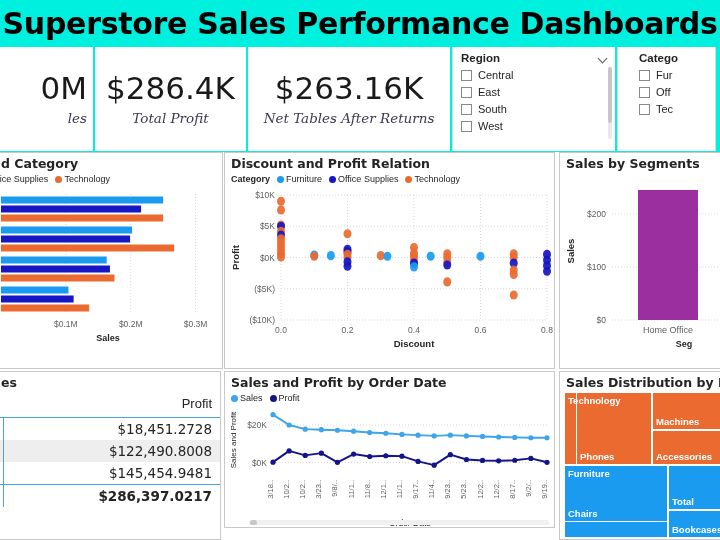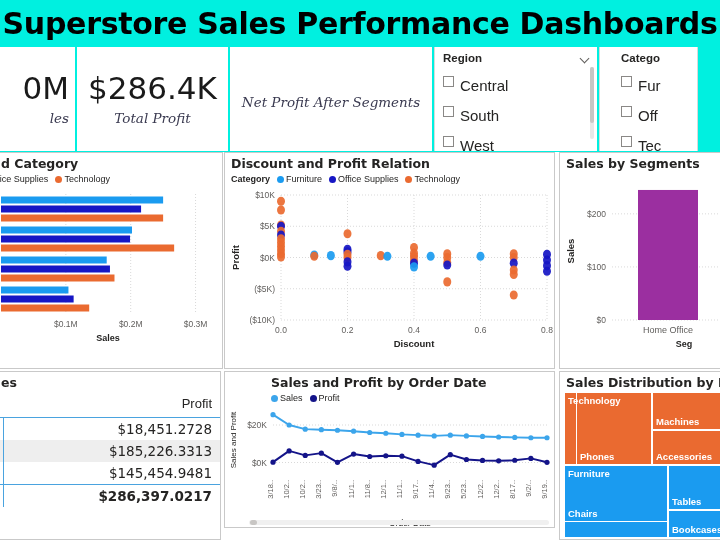--- a/index.html
+++ b/index.html
@@ -26,21 +26,21 @@
   
   .kpi-row {
     position: absolute; left: 0; top: 47px; width: 720px; height: 105px;
     display: flex; background: #00F0E0;
   }
   .kpi-card {
     background: #ffffff; height: 104px;
     display: flex; flex-direction: column; align-items: center; justify-content: center;
     border-right: 2px solid #00F0E0; position: relative; overflow: hidden;
   }
-  .kpi-card.k1 { width: 77px; align-items: flex-end; }
+  .kpi-card.k1 { width: 95px; align-items: flex-end; }
   .kpi-card.k2 { width: 153px; }
   .kpi-card.k3 { width: 204px; }
   .kpi-value {
     font-size: 31px; color: #1a1a1a; font-weight: 400;
     font-family: "DejaVu Sans", sans-serif; white-space: nowrap; line-height: 1.05;
   }
   .kpi-card.k1 .kpi-value { margin-right: 6px; }
   .kpi-label {
     font-size: 13.5px; font-style: italic; color: #3a3a50;
     font-family: "DejaVu Serif", serif; margin-top: 5px; white-space: nowrap;
@@ -58,21 +58,21 @@
   .slicer-head { display: flex; align-items: center; justify-content: space-between; text-align: center; }
   .slicer-title { font-size: 11.5px; font-weight: bold; color: #252423; }
   .chev { width: 11px; height: 11px; position: relative; }
   .chev::before {
     content: ""; position: absolute; left: 1px; top: 2px;
     width: 6px; height: 6px; border-right: 1.4px solid #605e5c; border-bottom: 1.4px solid #605e5c;
     transform: rotate(45deg);
   }
   .slicer-item { display: flex; align-items: center; gap: 6px; margin-top: 5px; }
   .cbox { width: 11px; height: 11px; border: 1.3px solid #8a8886; background: #fff; flex: 0 0 auto; }
-  .slicer-item-label { font-size: 15px; color: #252423; white-space: nowrap; margin-top: 8px; }
+  .slicer-item-label { font-size: 11px; color: #252423; white-space: nowrap; }
   .slicer-scroll {
     position: absolute; right: 3px; top: 20px; width: 4px; height: 72px;
     background: #e8e8e8; border-radius: 2px;
   }
   .slicer-scroll i { display: block; width: 4px; height: 56px; background: #c8c6c4; border-radius: 2px; }
 
   
   .panel {
     position: absolute; background: #ffffff; border: 1px solid #c9c9c9; overflow: hidden;
   }
@@ -85,21 +85,21 @@
   .legend-label { font-size: 9px; color: #252423; font-weight: bold; }
   .legend-item { display: flex; align-items: center; gap: 2px; }
   .dot { width: 7px; height: 7px; border-radius: 50%; flex: 0 0 auto; }
   .legend-item span { font-size: 9px; color: #252423; }
 
   
   #p-bar   { left: -58px; top: 152px; width: 281px; height: 217px; }
   #p-scat  { left: 224px; top: 152px; width: 331px; height: 217px; }
   #p-seg   { left: 559px; top: 152px; width: 220px; height: 217px; }
   #p-table { left: -60px; top: 371px; width: 281px; height: 169px; }
-  #p-line  { left: 224px; top: 371px; width: 331px; height: 157px; padding-left: 40px; }
+  #p-line  { left: 224px; top: 371px; width: 331px; height: 157px; }
   #p-tree  { left: 559px; top: 371px; width: 220px; height: 169px; }
 
   
   .tbl { width: 100%; border-collapse: collapse; margin-top: 2px; }
   .tbl th {
     font-size: 13px; font-weight: normal; color: #252423; text-align: right;
     padding: 4px 8px 6px 4px; border-bottom: 1.3px solid #4aa3df;
   }
   .tbl th.left { text-align: left; }
   .tbl td {
@@ -141,31 +141,36 @@
       <div class="kpi-value">0M</div>
       <div class="kpi-label">les</div>
     </div>
 
     <div class="kpi-card k2">
       <div class="kpi-value">$286.4K</div>
       <div class="kpi-label">Total Profit</div>
     </div>
 
     <div class="kpi-card k3">
-      <div class="kpi-label">Net Profit After Segments</div>
+      <div class="kpi-value">$263.16K</div>
+      <div class="kpi-label">Net Tables After Returns</div>
     </div>
 
     <div class="slicer region">
       <div class="slicer-head">
         <div class="slicer-title">Region</div>
         <div class="chev"></div>
       </div>
       <div class="slicer-item">
         <div class="cbox"></div>
         <div class="slicer-item-label">Central</div>
+      </div>
+      <div class="slicer-item">
+        <div class="cbox"></div>
+        <div class="slicer-item-label">East</div>
       </div>
       <div class="slicer-item">
         <div class="cbox"></div>
         <div class="slicer-item-label">South</div>
       </div>
       <div class="slicer-item">
         <div class="cbox"></div>
         <div class="slicer-item-label">West</div>
       </div>
       <div class="slicer-scroll">
@@ -343,21 +348,21 @@
           <th>Profit</th>
         </tr>
       </thead>
       <tbody>
         <tr>
           <td class="left"></td>
           <td class="vsep">$18,451.2728</td>
         </tr>
         <tr class="alt">
           <td class="left">es</td>
-          <td class="vsep">$185,226.3313</td>
+          <td class="vsep">$122,490.8008</td>
         </tr>
         <tr>
           <td class="left"></td>
           <td class="vsep">$145,454.9481</td>
         </tr>
         <tr class="total">
           <td class="left"></td>
           <td class="vsep">$286,397.0217</td>
         </tr>
       </tbody>
@@ -460,21 +465,21 @@
       <div class="tile" style="left:88px;top:38px;width:124px;height:35px;background:#ea6a30">
         <span>Accessories</span>
       </div>
       <div class="tile top" style="left:0;top:73px;width:104px;height:73px;background:#1a9bf0">
         <span>Furniture</span>
       </div>
       <div class="tile" style="left:0;top:73px;width:104px;height:57px;background:transparent">
         <span>Chairs</span>
       </div>
       <div class="tile" style="left:104px;top:73px;width:108px;height:45px;background:#1a9bf0">
-        <span>Tables</span>
+        <span>Total</span>
       </div>
       <div class="tile" style="left:104px;top:118px;width:108px;height:28px;background:#1a9bf0">
         <span>Bookcases</span>
       </div>
     </div>
   </div>
 
 </div>
 
 </body></html>

